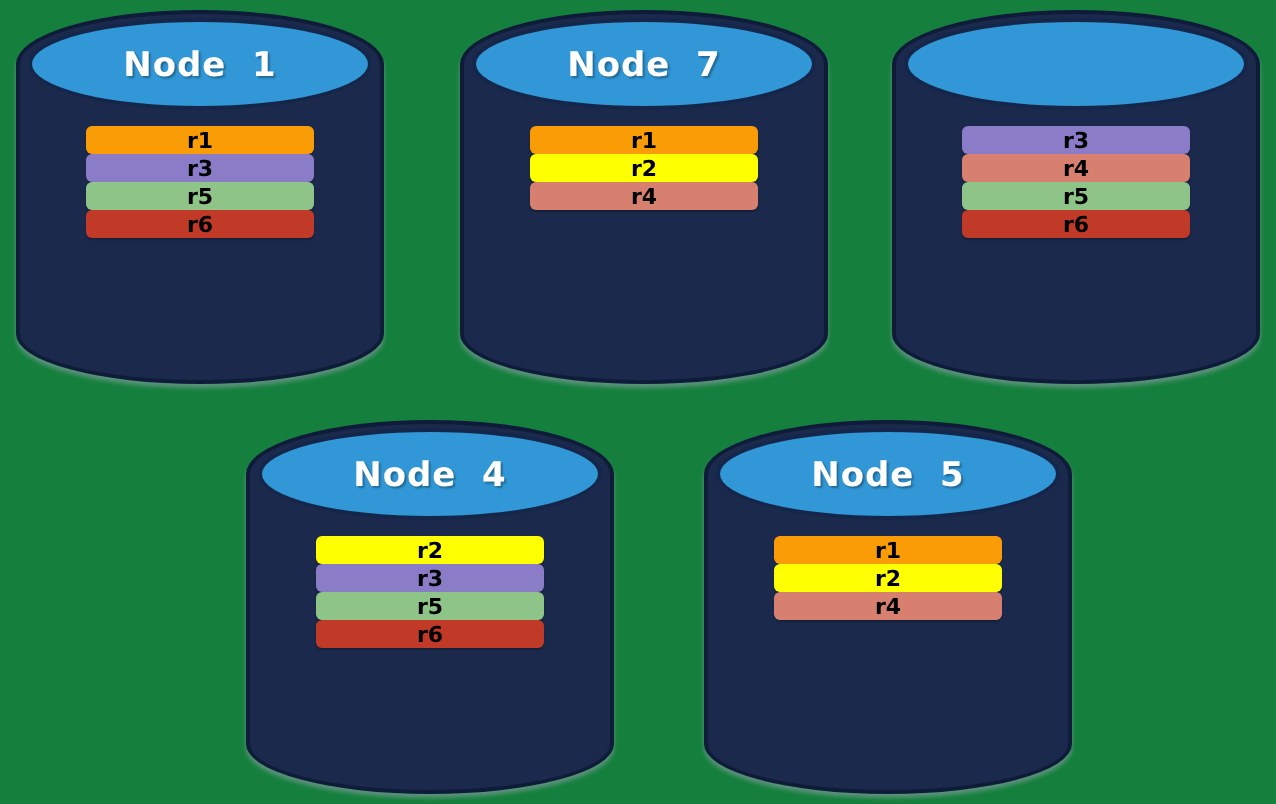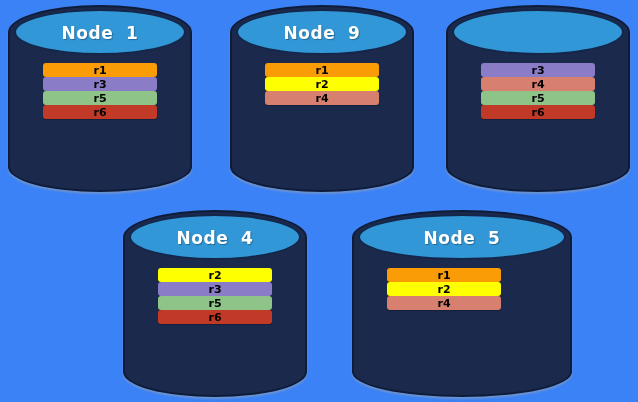--- a/index.html
+++ b/index.html
@@ -1,21 +1,21 @@
 <!DOCTYPE html>
 <html><head>
 <meta charset="utf-8">
 <style>
   html,body{margin:0;padding:0;}
   body{
     width:638px;height:402px;position:relative;overflow:hidden;
     background:#ffffff;
     font-family:"DejaVu Sans","Liberation Sans",sans-serif;
   }
-  .canvas{position:absolute;left:0;top:0;width:638px;height:402px;background:#3b82f6;}
+  .canvas{position:absolute;left:0;top:0;width:638px;height:402px;background:#15803d;}
 
   .cylinder{position:absolute;width:184px;height:187px;}
   .cyl-body{
     position:absolute;left:0;top:0;right:0;bottom:0;
     box-sizing:border-box;
     border:2px solid #0e1c3a;
     border-radius:50% 50% 50% 50% / 27px 27px 25px 25px;
     box-shadow:0 2px 2px rgba(150,160,175,0.55);
   }
   .cyl-top{
@@ -36,21 +36,21 @@
     height:14px;border-radius:3px;
     display:flex;align-items:center;justify-content:center;
     font-size:11px;font-weight:bold;color:#000;line-height:1;
     box-shadow:0 1px 1px rgba(0,0,0,0.25);
   }
 
   .node-pos-1{left:8px;top:5px;}
   .node-pos-2{left:230px;top:5px;}
   .node-pos-3{left:446px;top:5px;}
   .node-pos-4{left:123px;top:210px;}
-  .node-pos-5{left:352px;top:210px;padding-left:36px;}
+  .node-pos-5{left:352px;top:210px;}
 </style>
 </head>
 <body>
 
 <div class="canvas">
 
   <div class="cylinder node-pos-1">
     <div class="cyl-body" style="background: rgb(27, 42, 76);"></div>
     <div class="cyl-top" style="background: rgb(49, 151, 214);"></div>
     <div class="node-title">Node  1</div>
@@ -58,21 +58,21 @@
         <div class="bar" style="background: rgb(249, 156, 5);">r1</div>
         <div class="bar" style="background: rgb(139, 124, 199);">r3</div>
         <div class="bar" style="background: rgb(143, 196, 137);">r5</div>
         <div class="bar" style="background: rgb(193, 58, 40);">r6</div>
       </div>
   </div>
 
   <div class="cylinder node-pos-2">
     <div class="cyl-body" style="background: rgb(27, 42, 76);"></div>
     <div class="cyl-top" style="background: rgb(49, 151, 214);"></div>
-    <div class="node-title">Node  9</div>
+    <div class="node-title">Node  7</div>
     <div class="bars">
         <div class="bar" style="background: rgb(249, 156, 5);">r1</div>
         <div class="bar" style="background: rgb(254, 255, 0);">r2</div>
         <div class="bar" style="background: rgb(216, 128, 111);">r4</div>
       </div>
   </div>
 
   <div class="cylinder node-pos-3">
     <div class="cyl-body" style="background: rgb(27, 42, 76);"></div>
     <div class="cyl-top" style="background: rgb(49, 151, 214);"></div>

